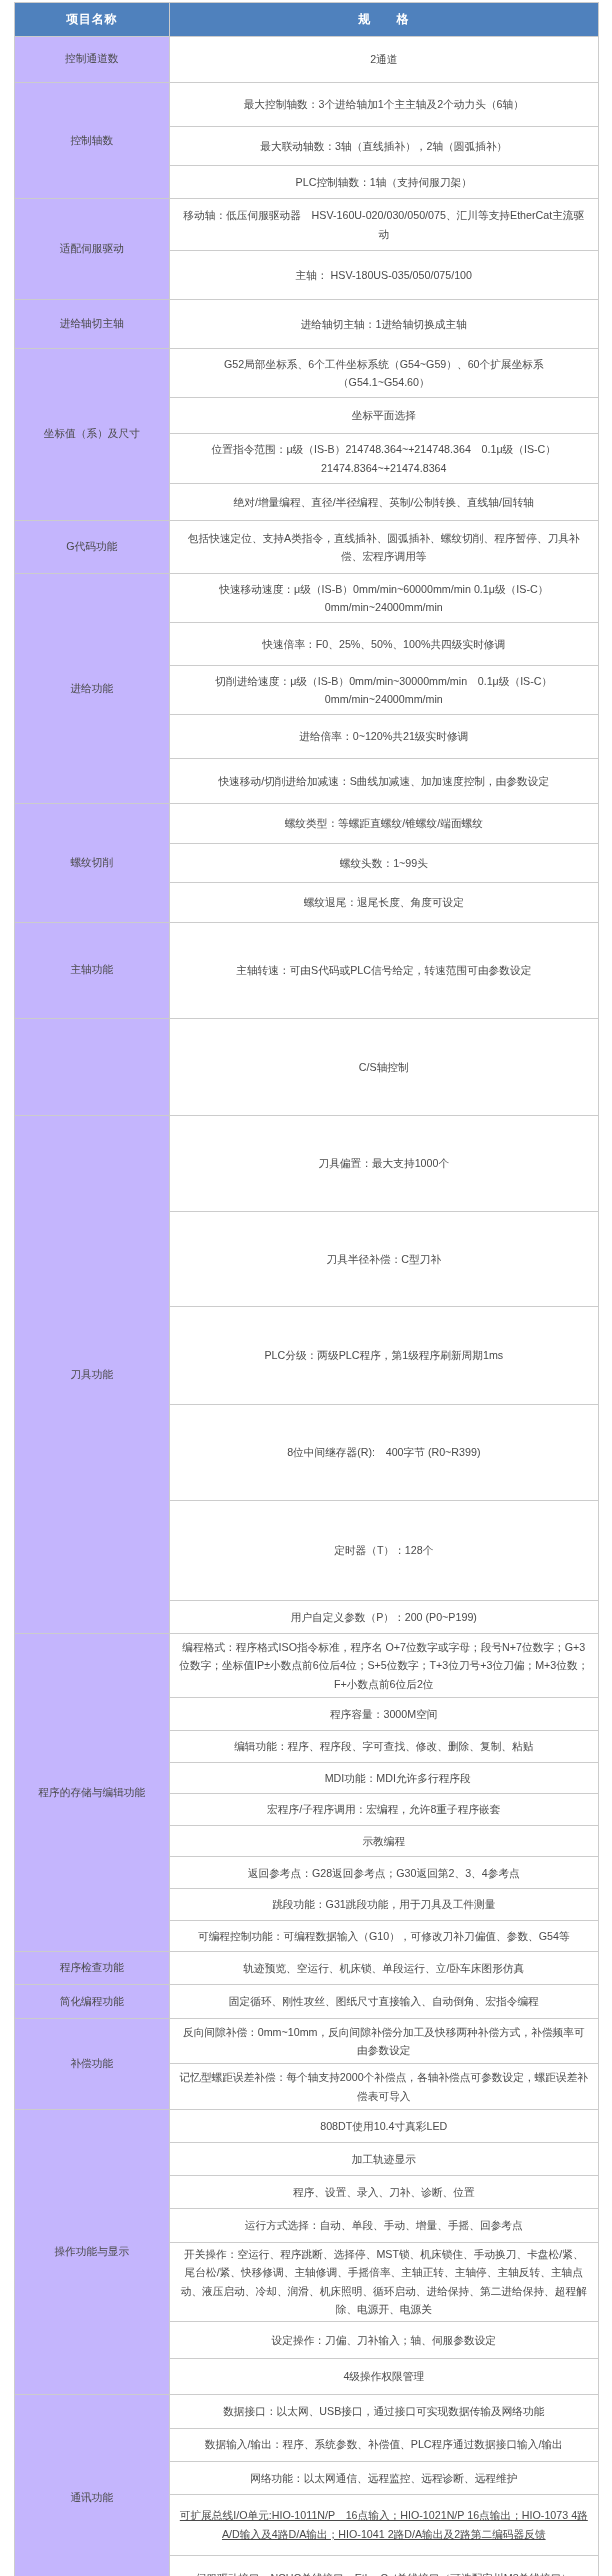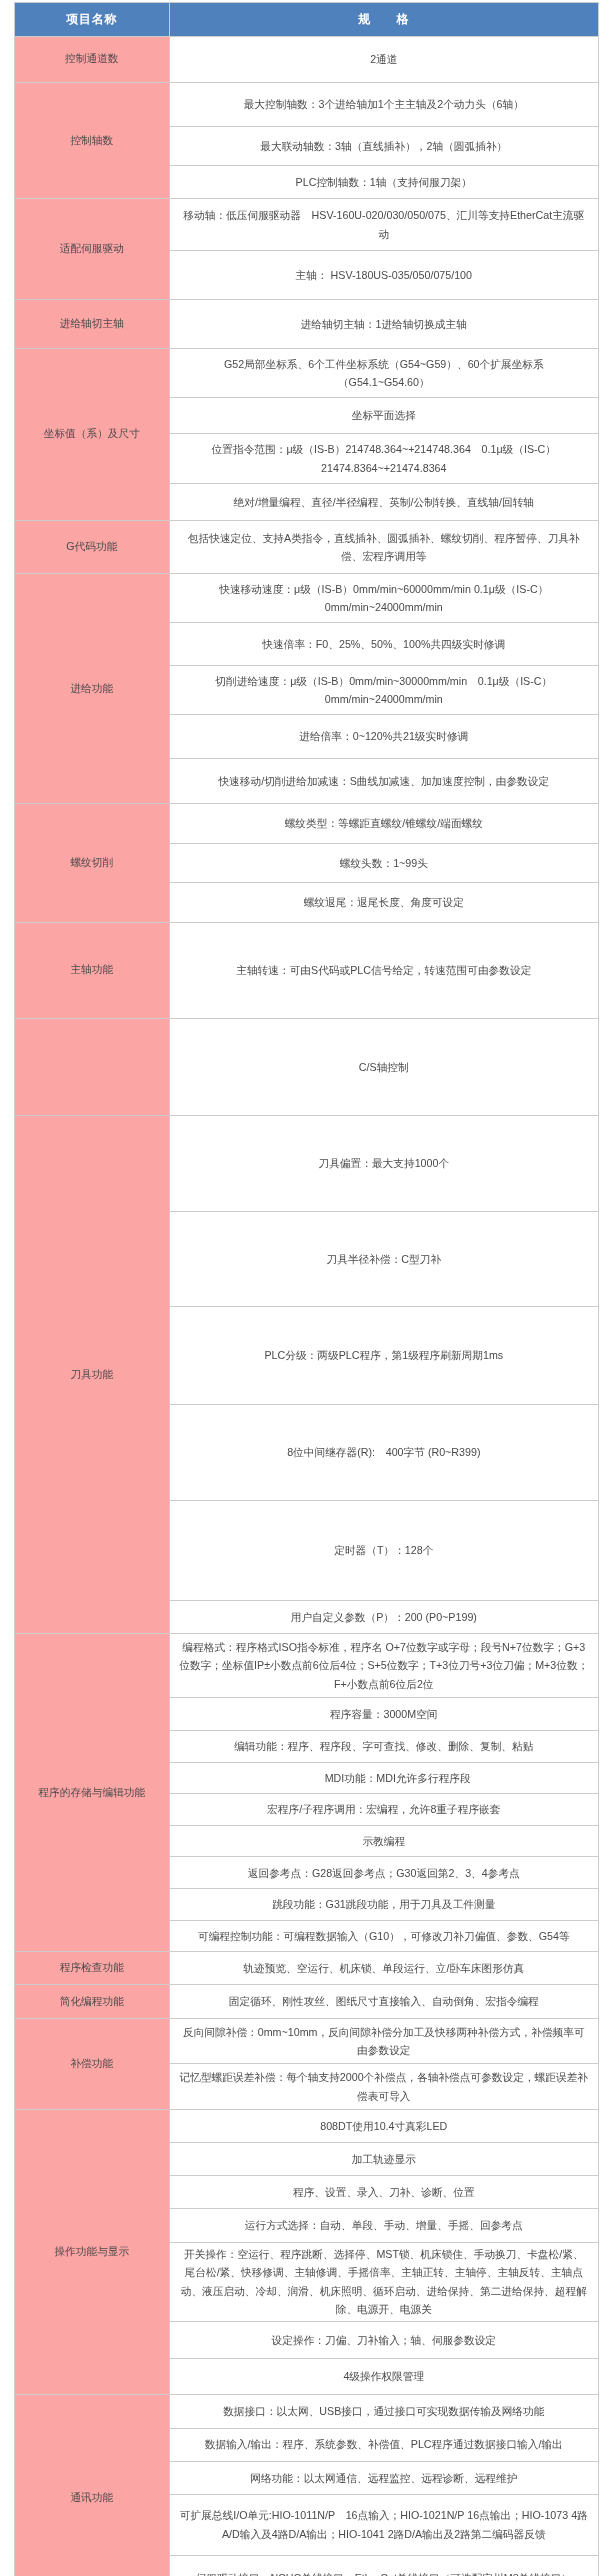--- a/index.html
+++ b/index.html
@@ -2,21 +2,21 @@
 <html style="font-size:12.3px"><head>
 <meta charset="utf-8">
 <style>
   html,body{margin:0;padding:0;background:#ffffff;}
   body{font-family:"Liberation Sans","DejaVu Sans",sans-serif;color:#4a4a4a;}
   .page{width:612px;background:#ffffff;padding-top:1.5px;padding-bottom:23px;}
   table.spec{border-collapse:collapse;table-layout:fixed;width:585px;margin:0 13.8px;background:#ffffff;}
   table.spec td{border:0.8px solid #cccccc;vertical-align:middle;word-break:break-word;}
   thead td{background:#4f81bd;color:#ffffff;font-weight:bold;font-size:12px;height:31px;text-align:center;letter-spacing:0.8px;border:0.8px solid #c3cfdf;}
   thead td.hdr-col2{border-left:1.5px solid #ffffff;}
-  td.label-cell{text-align:center;font-size:10.7px;color:#4a4a4a;padding:1.5px 6.1px;background:#fca5a5;}
+  td.label-cell{text-align:center;font-size:10.7px;color:#4a4a4a;padding:1.5px 6.1px;background:#c4b5fd;}
   td.spec-cell{text-align:center;font-size:10.7px;color:#4a4a4a;padding:2.3px 9.2px;line-height:18.4px;background:#ffffff;}
 </style>
 </head>
 <body>
 
 <div class="page">
   <table class="spec">
     <colgroup>
       <col style="width:155px">
       <col>
@@ -192,21 +192,21 @@
           <td class="label-cell" rowspan="5">通讯功能</td>
           <td class="spec-cell" style="height: 27.6px;">数据接口：以太网、USB接口，通过接口可实现数据传输及网络功能</td>
         </tr>
         <tr>
           <td class="spec-cell" style="height: 27.6px;">数据输入/输出：程序、系统参数、补偿值、PLC程序通过数据接口输入/输出</td>
         </tr>
         <tr>
           <td class="spec-cell" style="height: 27.6px;">网络功能：以太网通信、远程监控、远程诊断、远程维护</td>
         </tr>
         <tr>
-          <td class="spec-cell" style="height: 55px;">可扩展总线I/O单元:HIO-1011N/P　16点输入；HIO-1021N/P 16点输出；HIO-1073 4路A/D输入及4路D/A输出；HIO-1041 2路D/A输出及2路第二编码器反馈</td>
+          <td class="spec-cell" style="height: 55px; text-decoration: underline;">可扩展总线I/O单元:HIO-1011N/P　16点输入；HIO-1021N/P 16点输出；HIO-1073 4路A/D输入及4路D/A输出；HIO-1041 2路D/A输出及2路第二编码器反馈</td>
         </tr>
         <tr>
           <td class="spec-cell" style="height: 40px;">伺服驱动接口：NCUC总线接口、EtherCat总线接口（可选配安川M3总线接口）</td>
         </tr>
       </tbody>
   </table>
 </div>
 
 
 </body></html>

